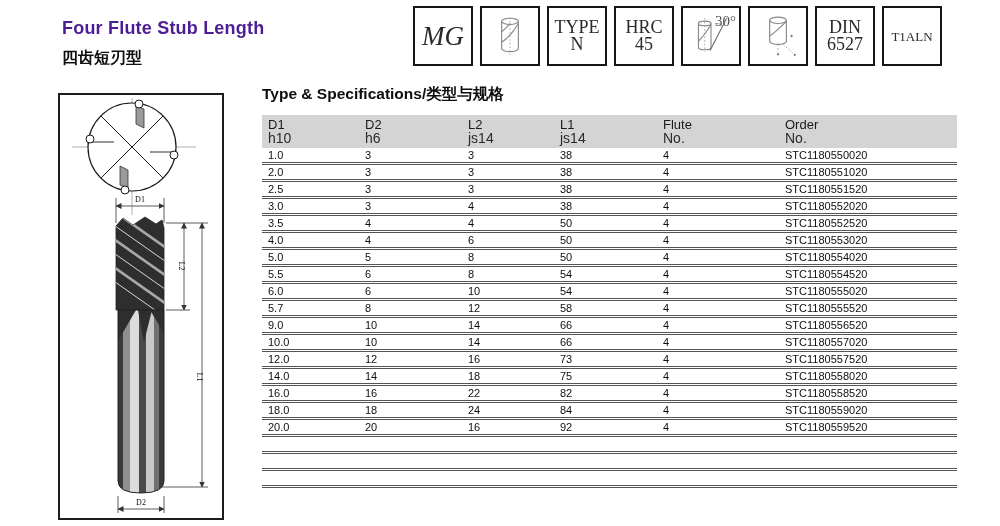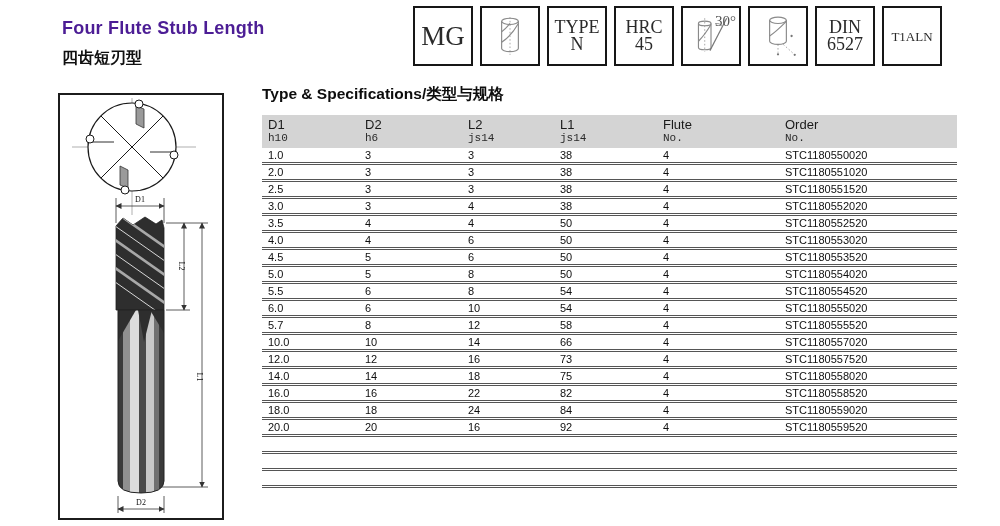--- a/index.html
+++ b/index.html
@@ -13,36 +13,36 @@
   .title-zh{font-size:16px;font-weight:bold;margin-top:9px;color:#101010;}
   
   .badges{position:absolute;left:413px;top:6px;display:flex;gap:7px;}
   .badge{
     width:56px;height:56px;border:2px solid #161616;background:#fff;
     display:flex;flex-direction:column;align-items:center;justify-content:center;
     text-align:center;font-family:"Liberation Serif",serif;color:#2a2a2a;
     position:relative;box-sizing:content-box;
   }
   .badge .bl{display:block;line-height:.95;font-size:18px;}
-  .badge .big{font-size:27px;line-height:1;}
+  .badge .big{font-size:27px;line-height:1;font-style:italic;}
   .badge .small{font-size:13px;line-height:1;}
   .badge .angle-label{position:absolute;top:5px;right:3px;font-size:15px;color:#555;}
   .badge svg{display:block;}
   
   .drawing{position:absolute;left:58px;top:93px;width:162px;height:423px;border:2px solid #1c1c1c;background:#fff;}
   
   .content{position:absolute;left:262px;top:84px;width:695px;}
   .section-title{font-size:15.5px;font-weight:bold;color:#0d0d0d;}
   table{border-collapse:collapse;table-layout:fixed;width:695px;margin-top:10px;}
   thead th{
     background:var(--hdr,#d4d4d4);text-align:left;font-weight:normal;
     padding:3px 0 4px 6px;vertical-align:top;
   }
   thead .cname{font-size:13px;line-height:14px;color:#1a1a1a;}
-  thead .csub{font-size:11px;line-height:12px;color:#2a2a2a;font-family:Liberation Mono, monospace;}
+  thead .csub{font-size:14px;line-height:12px;color:#2a2a2a;}
   tbody tr{border-bottom:3px double #555;}
   tbody td{
     font-size:11px;line-height:13px;height:13px;padding:1px 0 0 6px;
     color:#0f0f0f;white-space:nowrap;overflow:hidden;
   }
   .empty-row td{height:13px;}
 </style>
 </head>
 <body>
 
@@ -271,28 +271,20 @@
           </tr>
           <tr>
             <td>4.0</td>
             <td>4</td>
             <td>6</td>
             <td>50</td>
             <td>4</td>
             <td>STC1180553020</td>
           </tr>
           <tr>
-            <td>4.5</td>
-            <td>5</td>
-            <td>6</td>
-            <td>50</td>
-            <td>4</td>
-            <td>STC1180553520</td>
-          </tr>
-          <tr>
             <td>5.0</td>
             <td>5</td>
             <td>8</td>
             <td>50</td>
             <td>4</td>
             <td>STC1180554020</td>
           </tr>
           <tr>
             <td>5.5</td>
             <td>6</td>
@@ -311,20 +303,28 @@
           </tr>
           <tr>
             <td>5.7</td>
             <td>8</td>
             <td>12</td>
             <td>58</td>
             <td>4</td>
             <td>STC1180555520</td>
           </tr>
           <tr>
+            <td>9.0</td>
+            <td>10</td>
+            <td>14</td>
+            <td>66</td>
+            <td>4</td>
+            <td>STC1180556520</td>
+          </tr>
+          <tr>
             <td>10.0</td>
             <td>10</td>
             <td>14</td>
             <td>66</td>
             <td>4</td>
             <td>STC1180557020</td>
           </tr>
           <tr>
             <td>12.0</td>
             <td>12</td>

